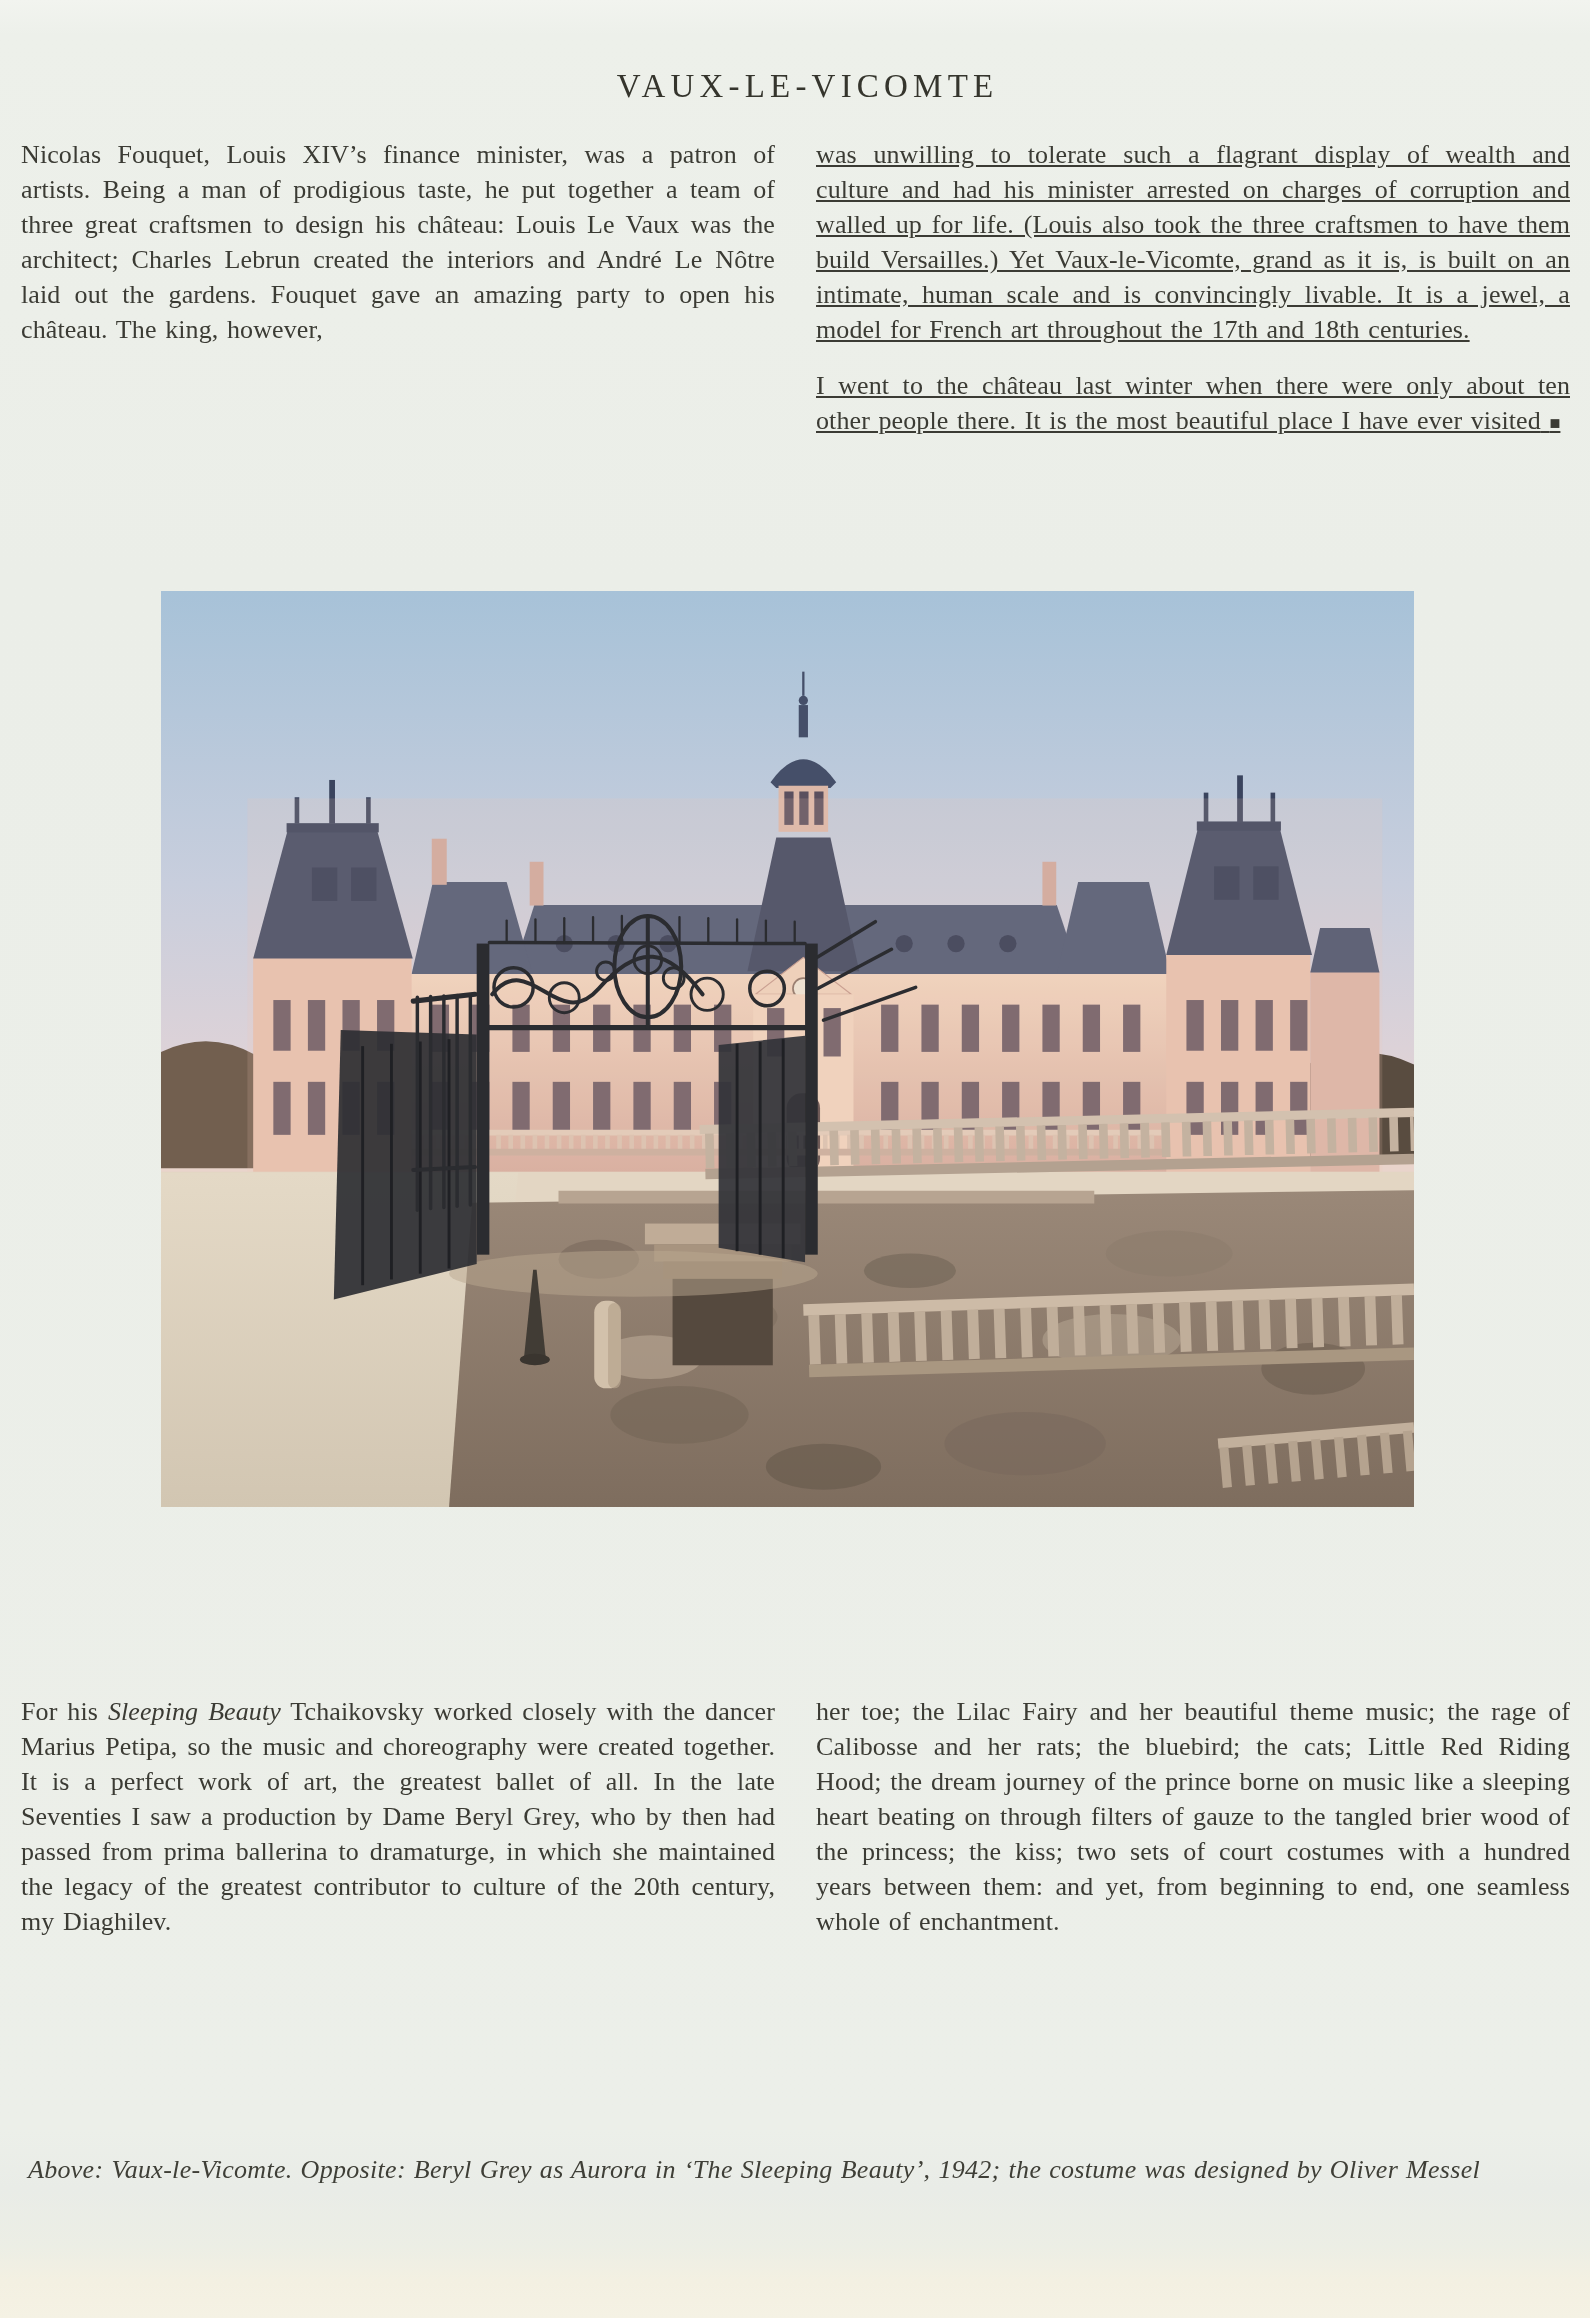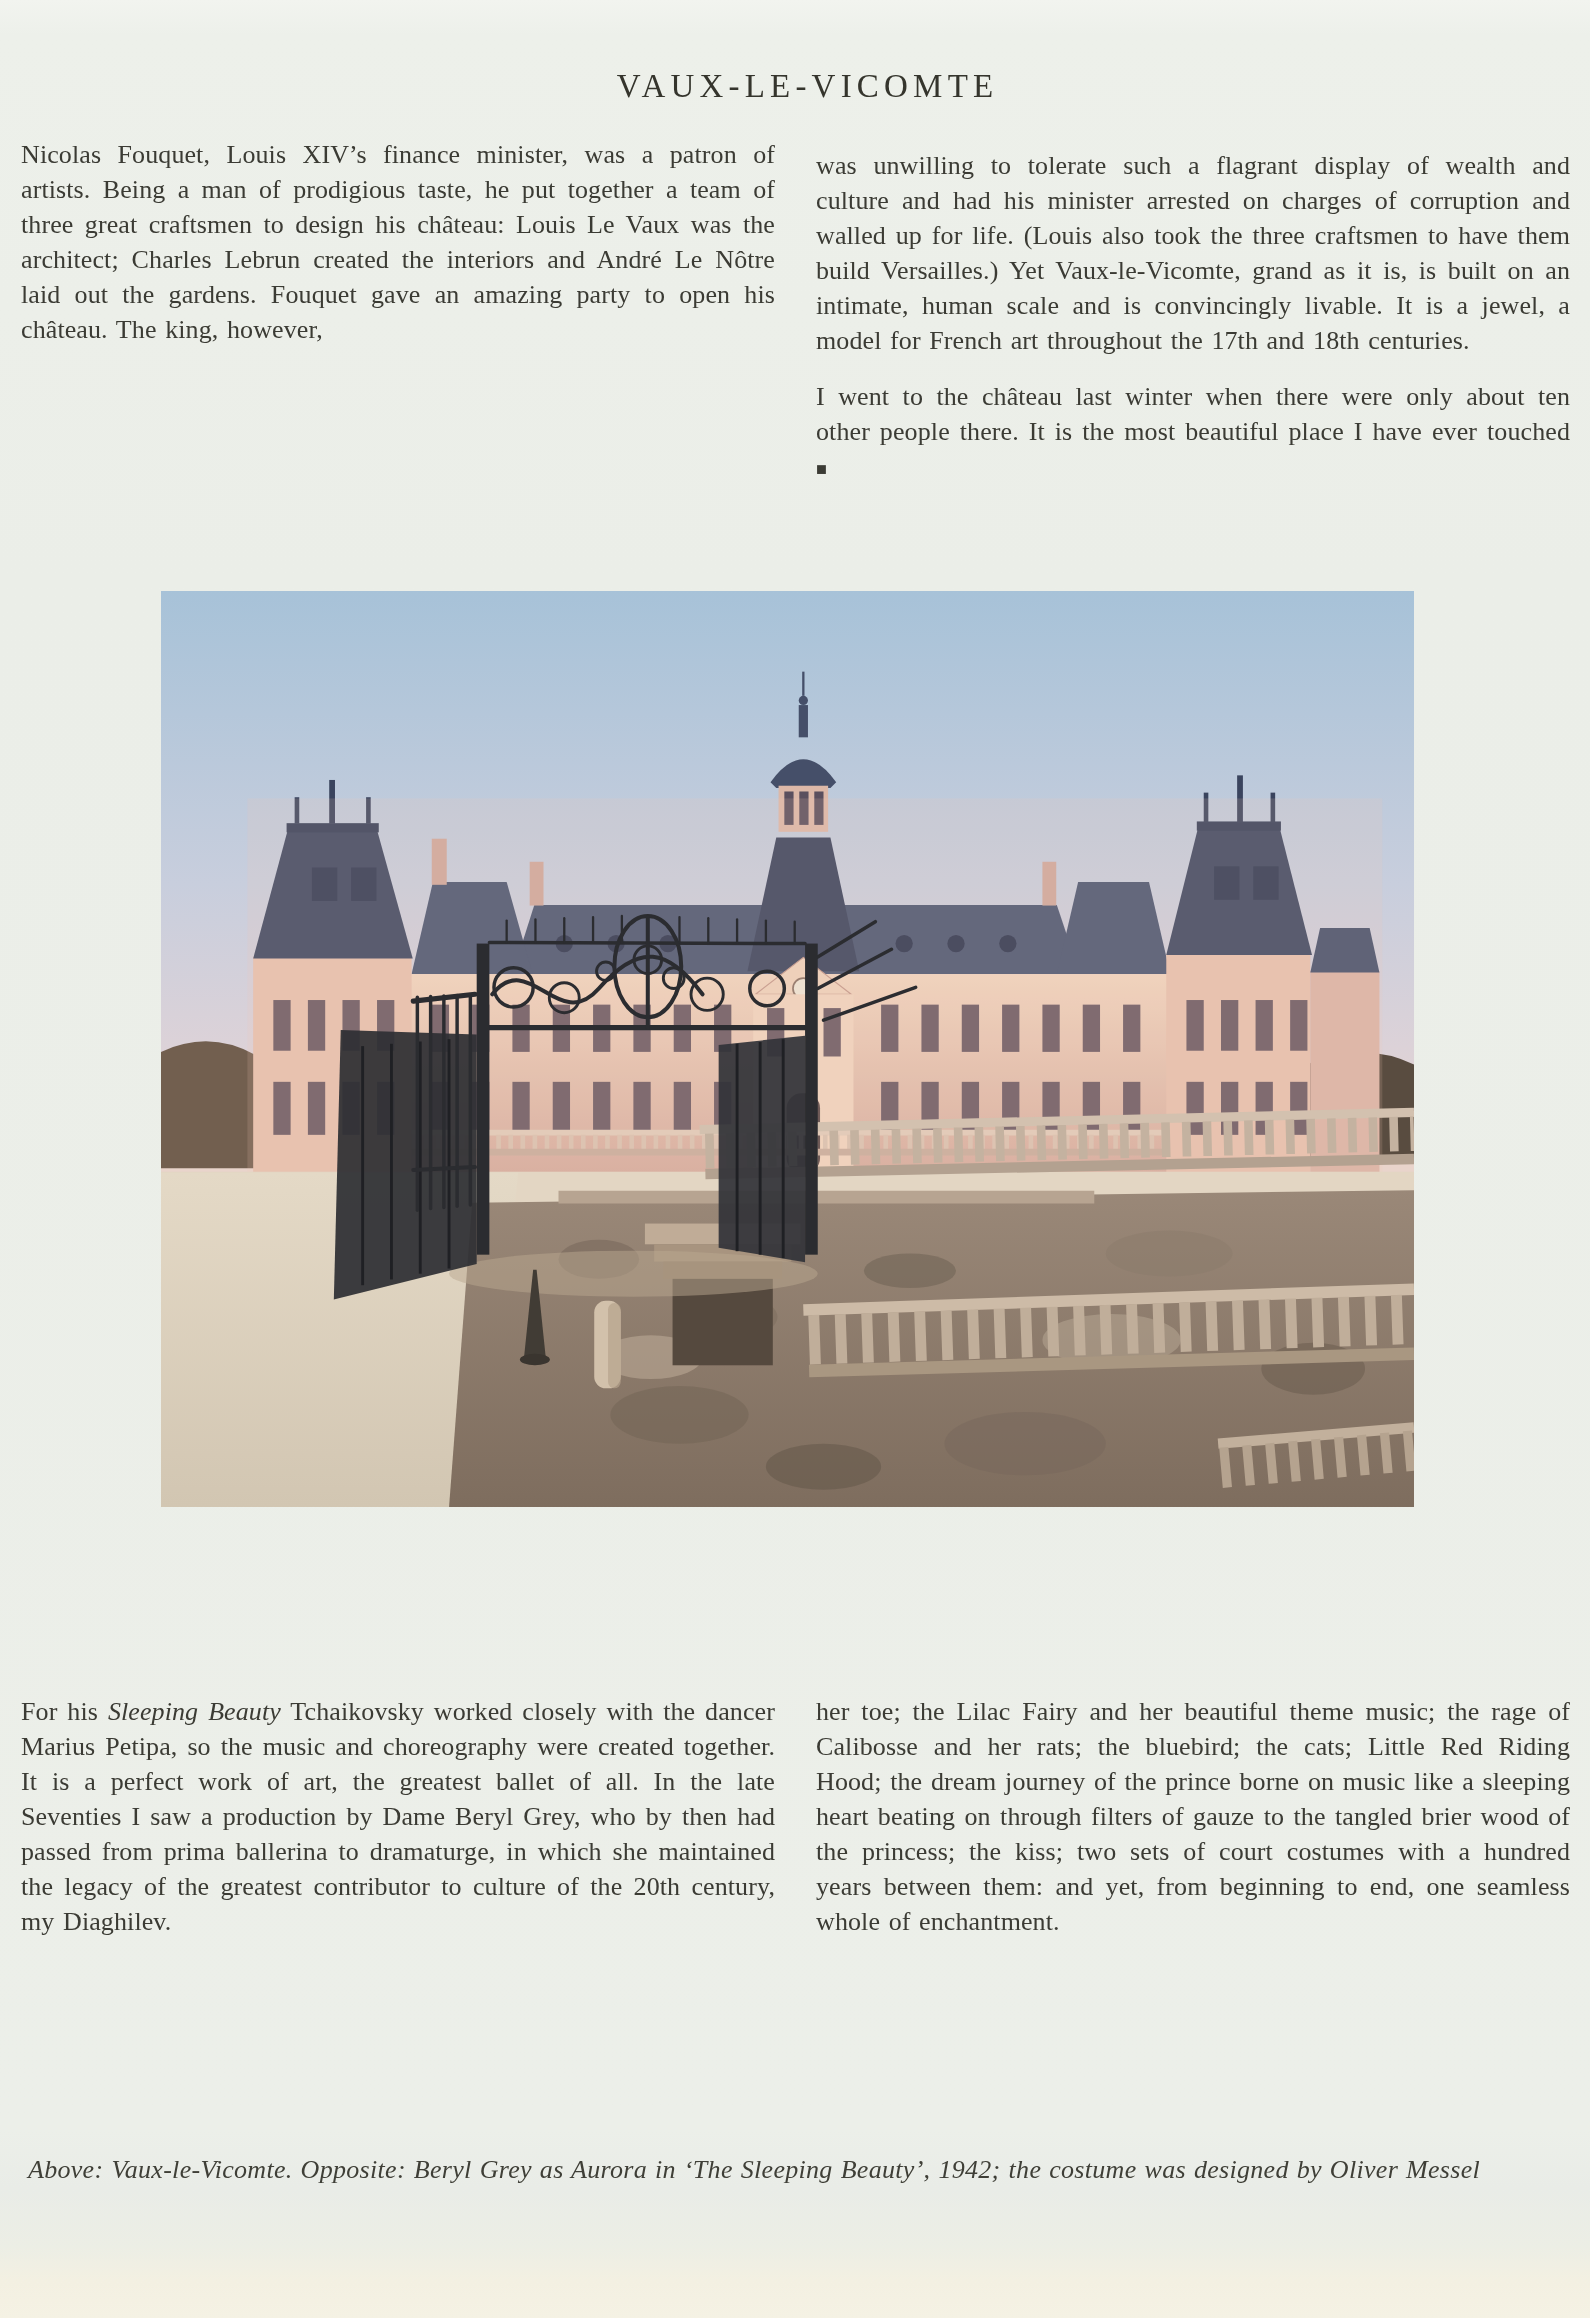--- a/index.html
+++ b/index.html
@@ -26,21 +26,21 @@
   }
   #title-1{top:58px;font-size:33px;letter-spacing:5.2px;}
   #title-2{top:1609px;font-size:32px;letter-spacing:2.9px;}
   .col{
     position:absolute;width:754px;
     font-size:26px;line-height:35px;
     text-align:justify;
     letter-spacing:0.1px;word-spacing:2px;
   }
   #a1-left{left:21px;top:137px;}
-  #a1-right{left:816px;top:148px;}
+  #a1-right{left:816px;top:137px;text-decoration:underline;}
   #a2-left{left:21px;top:1694px;}
   #a2-right{left:816px;top:1694px;}
   .col p{margin:0;}
   .col p + p{margin-top:21px;}
   .endmark{font-size:.70em;font-style:normal;letter-spacing:0;}
   .photo{
     position:absolute;left:161px;top:591px;
     width:1253px;height:916px;
     overflow:hidden;
   }
@@ -59,21 +59,21 @@
 <div class="page">
 
   <h1 class="title" id="title-1">VAUX-LE-VICOMTE</h1>
 
   <div class="col" id="a1-left">
     <p>Nicolas Fouquet, Louis XIV’s finance minister, was a patron of artists. Being a man of prodigious taste, he put together a team of three great craftsmen to design his château: Louis Le Vaux was the architect; Charles Lebrun created the interiors and André Le Nôtre laid out the gardens. Fouquet gave an amazing party to open his château. The king, however,</p>
   </div>
 
   <div class="col" id="a1-right">
     <p>was unwilling to tolerate such a flagrant display of wealth and culture and had his minister arrested on charges of corruption and walled up for life. (Louis also took the three craftsmen to have them build Versailles.) Yet Vaux-le-Vicomte, grand as it is, is built on an intimate, human scale and is convincingly livable. It is a jewel, a model for French art throughout the 17th and 18th centuries.</p>
-    <p><span>I went to the château last winter when there were only about ten other people there. It is the most beautiful place I have ever touched</span> <span class="endmark">■</span></p>
+    <p><span>I went to the château last winter when there were only about ten other people there. It is the most beautiful place I have ever visited</span> <span class="endmark">■</span></p>
   </div>
 
   <div class="photo">
     <svg viewBox="0 0 2175 1590" preserveAspectRatio="none">
       <defs>
         <linearGradient id="gSky" x1="0" y1="0" x2="0" y2="1">
           <stop offset="0" stop-color="#a7c2d8"></stop>
           <stop offset="0.5" stop-color="#c8cedd"></stop>
           <stop offset="0.78" stop-color="#dcd2d8"></stop>
           <stop offset="0.96" stop-color="#e9d4cb"></stop>

